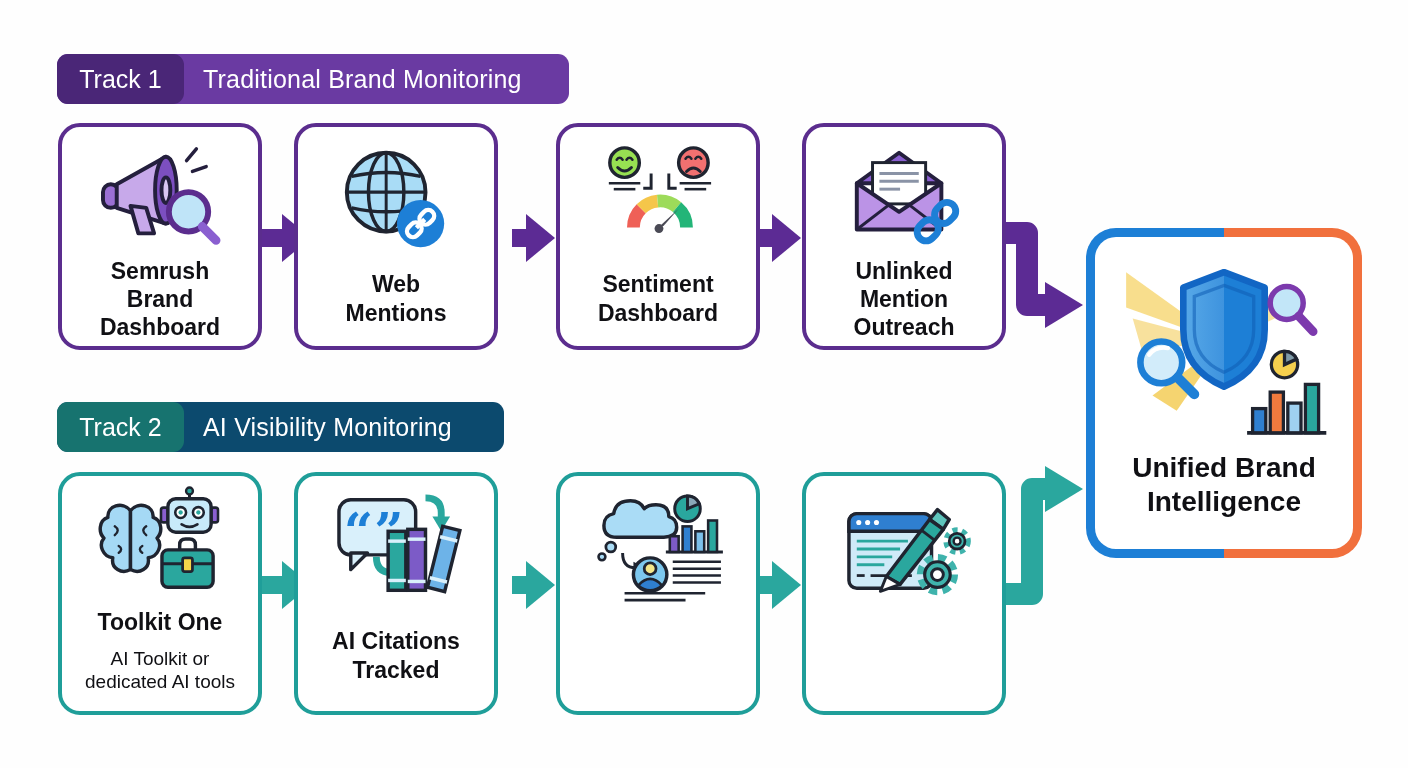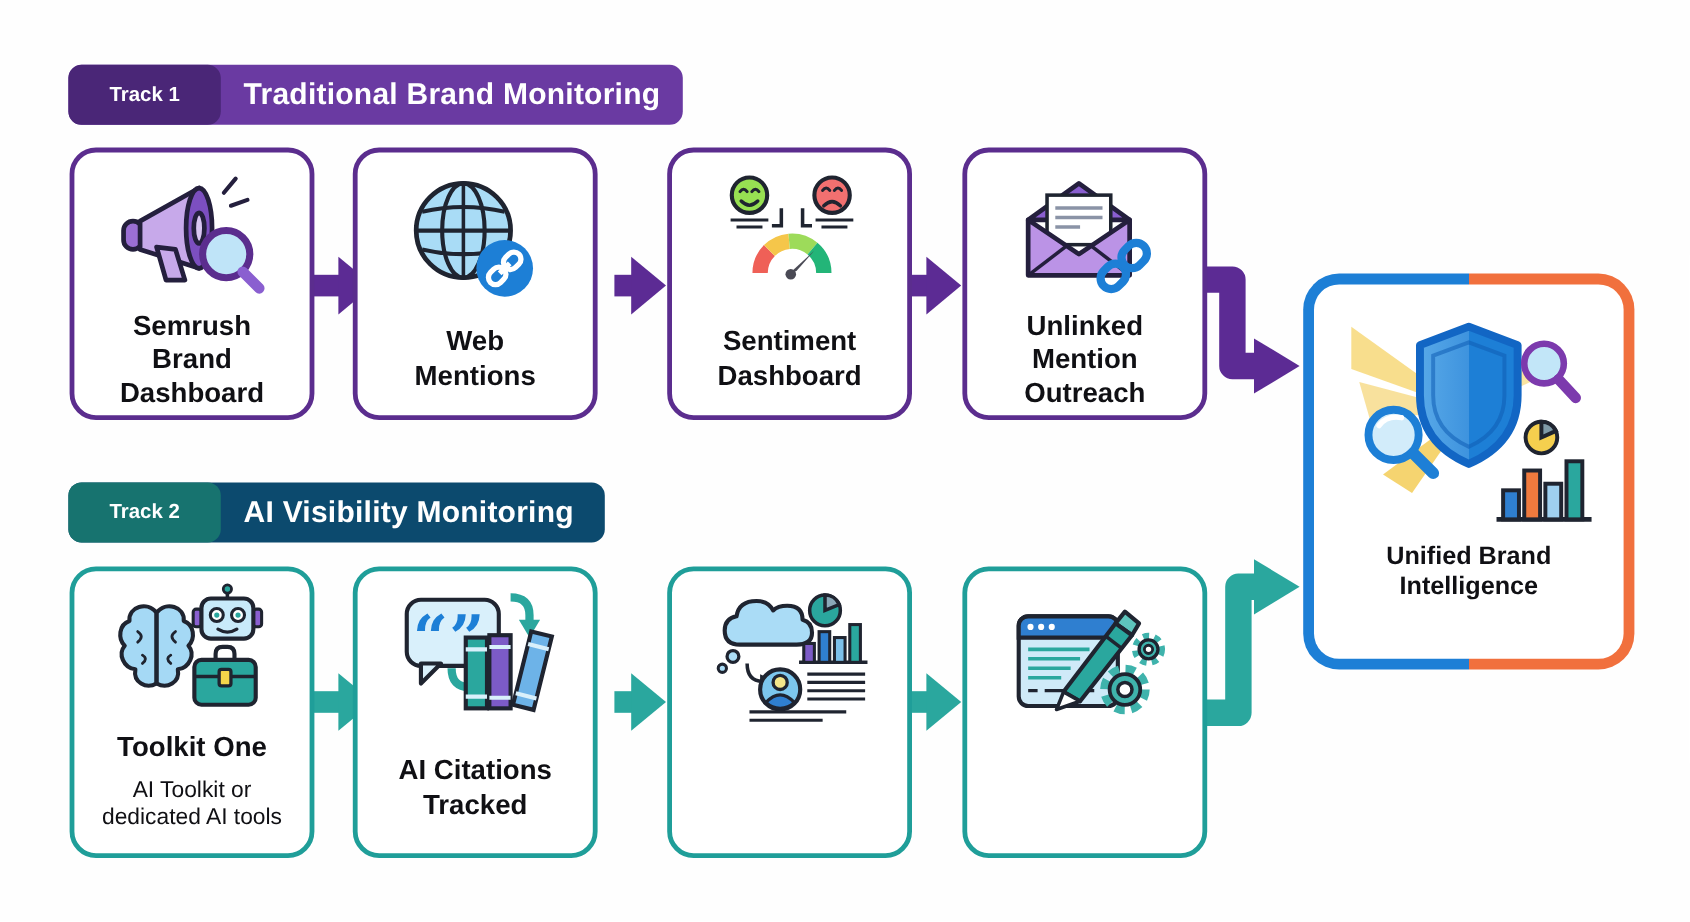--- a/index.html
+++ b/index.html
@@ -1,22 +1,22 @@
 <!DOCTYPE html>
 <html><head>
 <meta charset="utf-8">
 <style>
   html,body{margin:0;padding:0;background:#fff;}
   body{font-family:"Liberation Sans","DejaVu Sans",sans-serif;color:#101014;}
   .canvas{position:relative;width:1408px;height:768px;background:#fefefe;overflow:hidden;}
 
   
   .track-header{position:absolute;height:50px;border-radius:11px;display:flex;align-items:center;}
-  .track-header .bar-title{color:#fff;font-size:25px;font-weight:700;letter-spacing:.2px;margin-left:146px;white-space:nowrap;}
-  .track-badge{position:absolute;left:0;top:0;bottom:0;width:127px;border-radius:11px;display:flex;align-items:center;justify-content:center;color:#fff;font-size:17px;font-weight:700;}
+  .track-header .bar-title{color:#fff;font-size:25px;font-weight:400;letter-spacing:.2px;margin-left:146px;white-space:nowrap;}
+  .track-badge{position:absolute;left:0;top:0;bottom:0;width:127px;border-radius:11px;display:flex;align-items:center;justify-content:center;color:#fff;font-size:25px;font-weight:400;}
   #track1-header{left:57px;top:54px;width:512px;background:#6a3aa2;}
   #track1-header .track-badge{background:#4a2677;}
   #track2-header{left:57px;top:402px;width:447px;background:#0c4a6e;}
   #track2-header .track-badge{background:#17736f;}
 
   
   .step{position:absolute;width:204px;background:#fff;border-radius:22px;box-sizing:border-box;
         display:flex;flex-direction:column;align-items:center;z-index:2;}
   .row1{top:123px;height:227px;border:4px solid #5b2d8e;}
   .row2{top:472px;height:243px;border:4px solid #1f9e99;}
@@ -27,21 +27,21 @@
               text-align:center;font-size:23px;font-weight:600;line-height:1.22;padding-bottom:10px;}
   .w-mid{max-width:170px;} .w-narrow{max-width:118px;} .w-nar2{max-width:150px;} .w-nar3{max-width:136px;}
   .sublabel{font-size:19px;font-weight:500;line-height:1.18;margin-top:12px;max-width:186px;}
 
   
   #result-box{position:absolute;left:1086px;top:228px;width:276px;height:330px;z-index:2;
       background:linear-gradient(90deg,#1d7fd6 0 50%,#f1703d 50% 100%);border-radius:30px;padding:9px;box-sizing:border-box;}
   #result-inner{width:100%;height:100%;background:#fff;border-radius:21px;display:flex;flex-direction:column;align-items:center;}
   #result-inner .icon-wrap{height:208px;margin-top:6px;}
   #result-inner svg{width:216px;height:198px;}
-  .result-label{font-size:21px;font-weight:800;line-height:1.2;text-align:center;max-width:230px;}
+  .result-label{font-size:28px;font-weight:800;line-height:1.2;text-align:center;max-width:230px;}
 
   
   #arrows{position:absolute;left:0;top:0;width:1408px;height:768px;z-index:1;pointer-events:none;}
 </style>
 </head>
 <body>
 
 <div class="canvas">
 
   <svg id="arrows">

